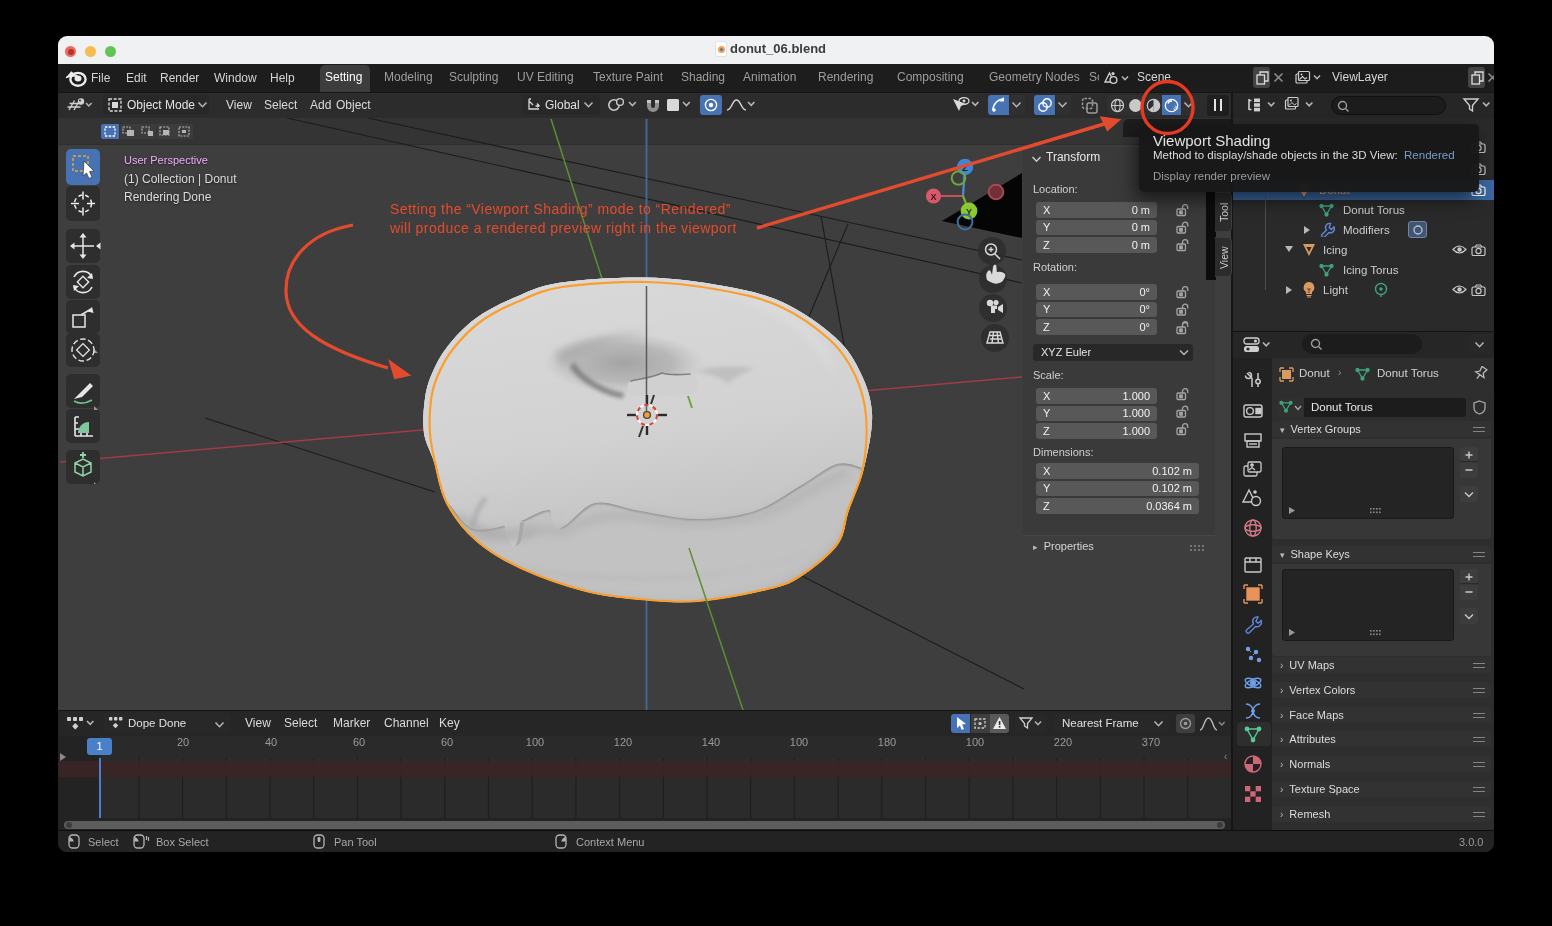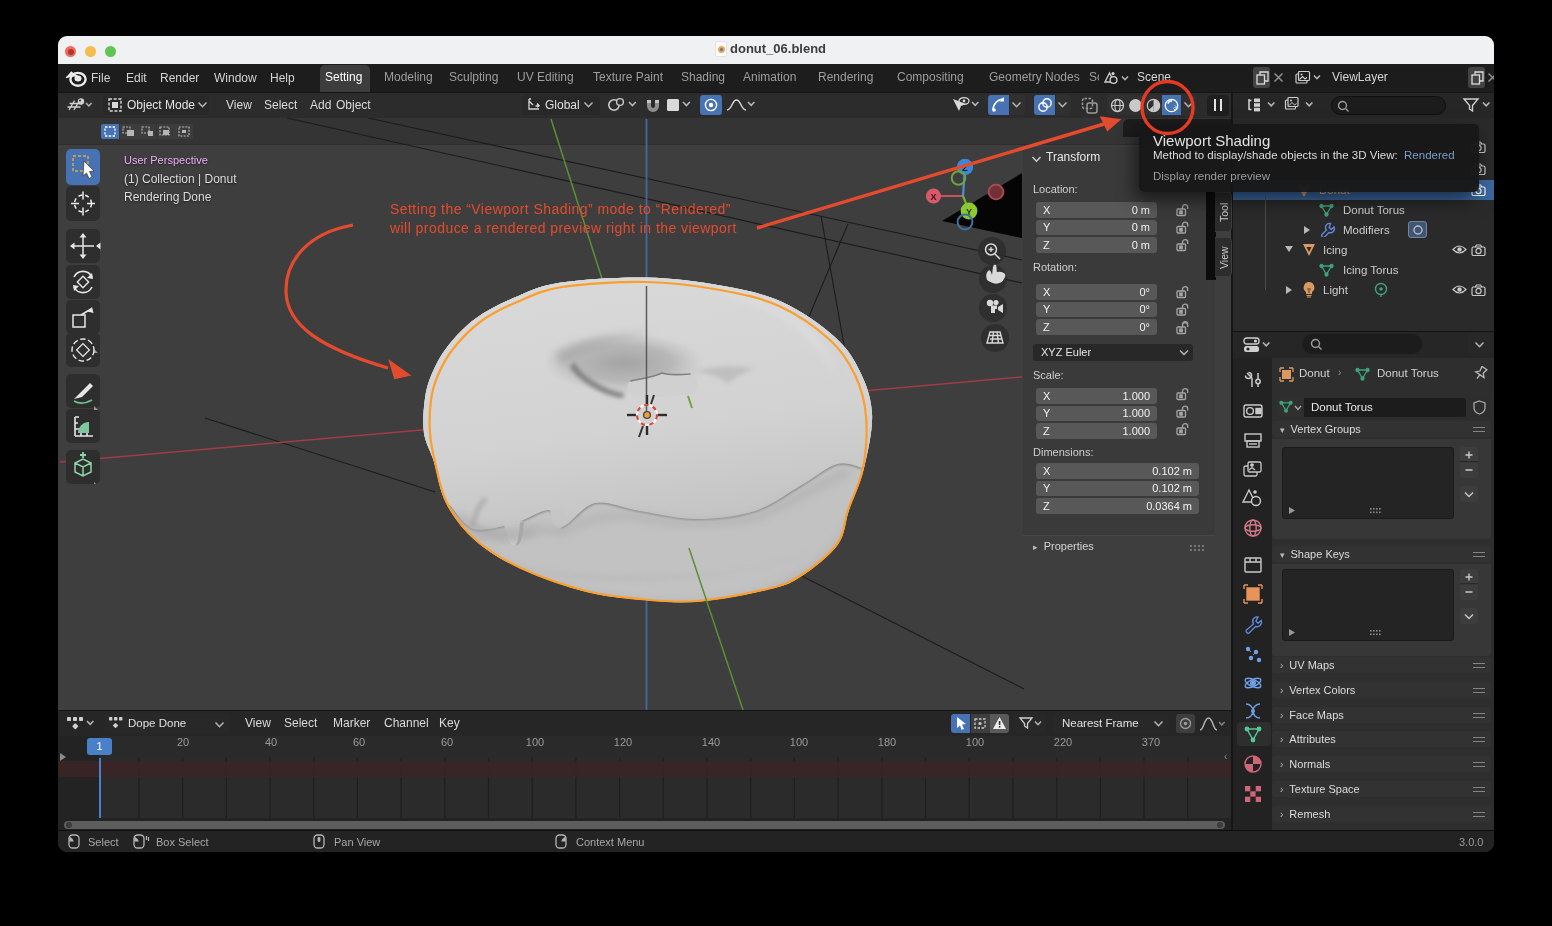--- a/index.html
+++ b/index.html
@@ -981,21 +981,21 @@
 <svg class="ab" style="left:75px;top:798px" width="17" height="15" viewBox="0 0 17 15">
       <rect x="1" y="1" width="10" height="13" rx="3.5" fill="none" stroke="#b5b5b5" stroke-width="1.3"></rect>
       <path d="M1.5,2.5 Q5,4.5 5.8,7.5 L1.2,7.5 Z" fill="#b5b5b5"></path>
       <path d="M13.5,2 v4 M15.5,3 v4" stroke="#b5b5b5" stroke-width="1.2"></path>
     </svg>
 <div class="stx" style="left:98px;top:795px">Box Select</div>
 <svg class="ab" style="left:255px;top:798px" width="12" height="15" viewBox="0 0 12 15">
       <rect x="1" y="1" width="10" height="13" rx="3.5" fill="none" stroke="#b5b5b5" stroke-width="1.3"></rect>
       <rect x="4.6" y="3" width="2.8" height="5" rx="1.3" fill="#b5b5b5"></rect>
     </svg>
-<div class="stx" style="left:276px;top:795px">Pan View</div>
+<div class="stx" style="left:276px;top:795px">Pan Tool</div>
 <svg class="ab" style="left:497px;top:798px" width="12" height="15" viewBox="0 0 12 15">
       <rect x="1" y="1" width="10" height="13" rx="3.5" fill="none" stroke="#b5b5b5" stroke-width="1.3"></rect>
       <path d="M10.5,2.5 Q7,4.5 6.2,7.5 L10.8,7.5 Z" fill="#b5b5b5"></path>
     </svg>
 <div class="stx" style="left:518px;top:795px">Context Menu</div>
 <div class="stx" style="left:1401px;top:795px;color:#9a9a9a">3.0.0</div>
 <div class="ab" style="left:1081px;top:88px;width:340px;height:68px;background:rgba(24,24,24,0.97);border-radius:5px;box-shadow:-4px 8px 18px rgba(0,0,0,0.55);z-index:40"></div>
 <div class="ab" style="left:1095px;top:96px;font-size:15px;color:#e2e2e2;z-index:41">Viewport Shading</div>
 <div class="ab" style="left:1095px;top:112.5px;font-size:11.5px;color:#dcdcdc;z-index:41">Method to display/shade objects in the 3D View:&nbsp; <span style="color:#7b9cc8">Rendered</span></div>
 <div class="ab" style="left:1095px;top:133.5px;font-size:11.5px;color:#9b9b9b;z-index:41">Display render preview</div>

